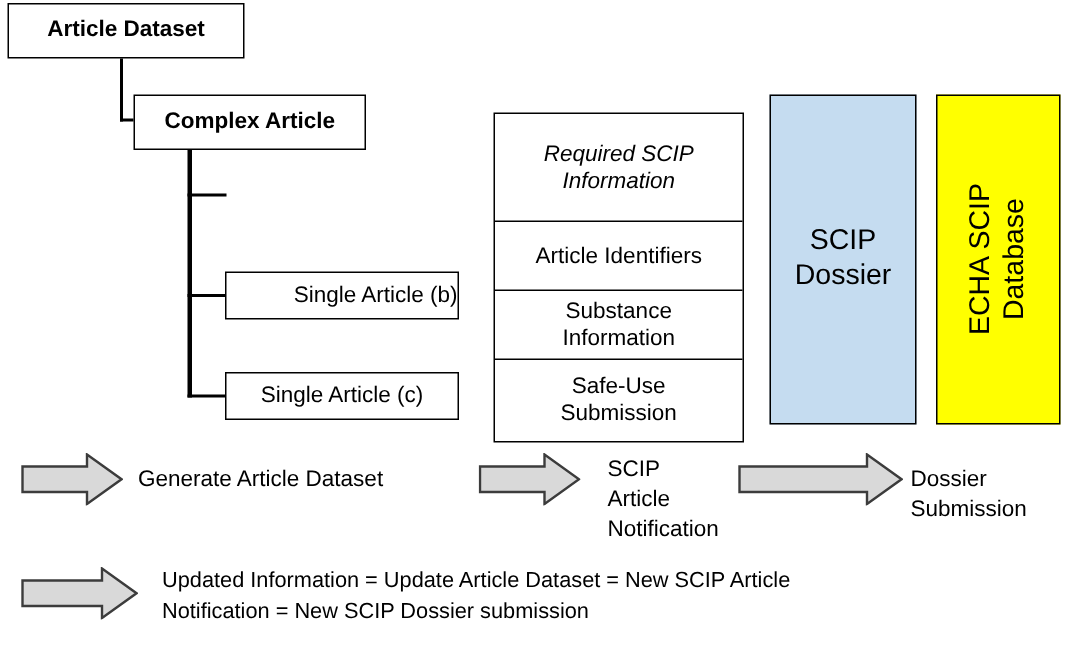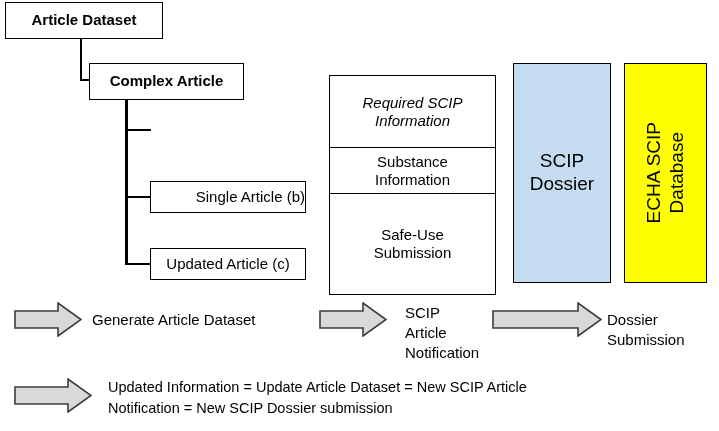--- a/index.html
+++ b/index.html
@@ -168,27 +168,30 @@
 
   <div class="conn" id="conn-ca-v"></div>
   <div class="conn" id="conn-a-h"></div>
   <div class="conn" id="conn-b-h"></div>
   <div class="conn" id="conn-c-h"></div>
 
   <div class="node node-plain" id="node-single-b">
     <span>Single Article (b)</span>
   </div>
   <div class="node node-plain" id="node-single-c">
-    <span>Updated Article (c)</span>
+    <span>Single Article (c)</span>
   </div>
 
   <div id="scip-table">
     <div class="trow" id="row-required">
       <span style="white-space:pre-line">Required SCIP
 Information</span>
+    </div>
+    <div class="trow" id="row-identifiers">
+      <span style="white-space:pre-line">Article Identifiers</span>
     </div>
     <div class="trow" id="row-substance">
       <span style="white-space:pre-line">Substance
 Information</span>
     </div>
     <div class="trow" id="row-safeuse">
       <span style="white-space:pre-line">Safe-Use
 Submission</span>
     </div>
   </div>

